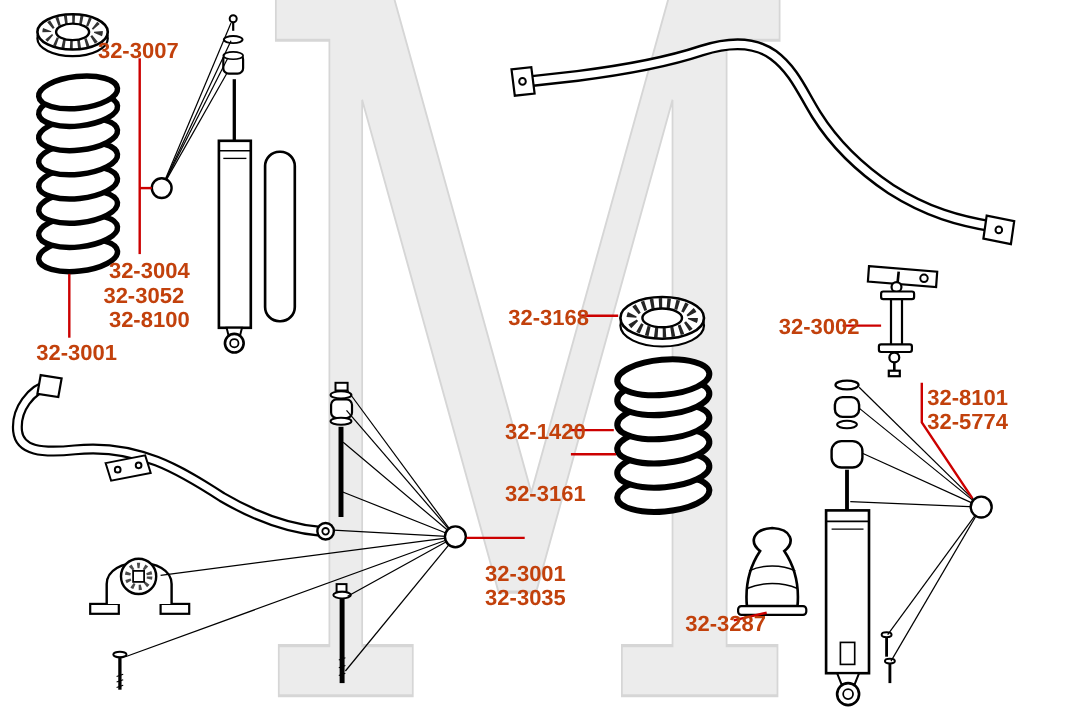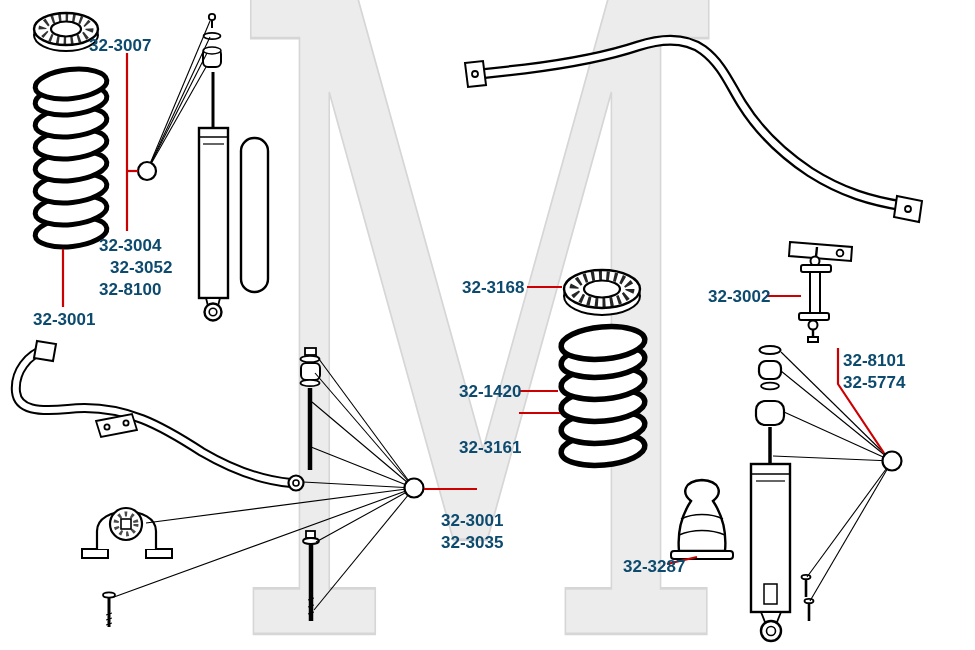--- a/index.html
+++ b/index.html
@@ -14,21 +14,21 @@
     position:absolute; left:480px; top:330px;
     transform:translate(-50%,-50%) scale(0.80,1.42);
     font-family:"DejaVu Serif", serif;
     font-size:620px; line-height:1;
     color:#ececec; -webkit-text-stroke:2px #d6d6d6;
     z-index:0; user-select:none; white-space:nowrap;
   }
   svg.art { position:absolute; left:0; top:0; z-index:1; }
   .plabel {
     position:absolute; z-index:2;
-    font-weight:700; font-size:17px; color:#0c4a6e;
+    font-weight:700; font-size:20px; color:#c2410c;
     white-space:nowrap;
   }
 </style>
 </head>
 <body>
 
 <div class="canvas">
 
   <div class="watermark">M</div>
 
@@ -221,21 +221,21 @@
       <path d="M 519,391 H 558"></path>
       <path d="M 519,413 H 560"></path>
       <path d="M 838,348 V 384 L 884,453"></path>
       <path d="M 424,489 H 477"></path>
       <path d="M 667,564 L 697,557"></path>
     </g>
   </svg>
 
   <div class="plabel" style="left:89px;  top:36px;">32-3007</div>
   <div class="plabel" style="left:99px;  top:236px;">32-3004</div>
-  <div class="plabel" style="left:110px;  top:258px;">32-3052</div>
+  <div class="plabel" style="left:94px;  top:258px;">32-3052</div>
   <div class="plabel" style="left:99px;  top:280px;">32-8100</div>
   <div class="plabel" style="left:33px;  top:310px;">32-3001</div>
   <div class="plabel" style="left:462px; top:278px;text-align:right;">32-3168</div>
   <div class="plabel" style="left:708px; top:287px;">32-3002</div>
   <div class="plabel" style="left:459px; top:382px;">32-1420</div>
   <div class="plabel" style="left:459px; top:404px;margin-top:34px;">32-3161</div>
   <div class="plabel" style="left:843px; top:351px;">32-8101</div>
   <div class="plabel" style="left:843px; top:373px;">32-5774</div>
   <div class="plabel" style="left:441px; top:511px;">32-3001</div>
   <div class="plabel" style="left:441px; top:533px;">32-3035</div>

